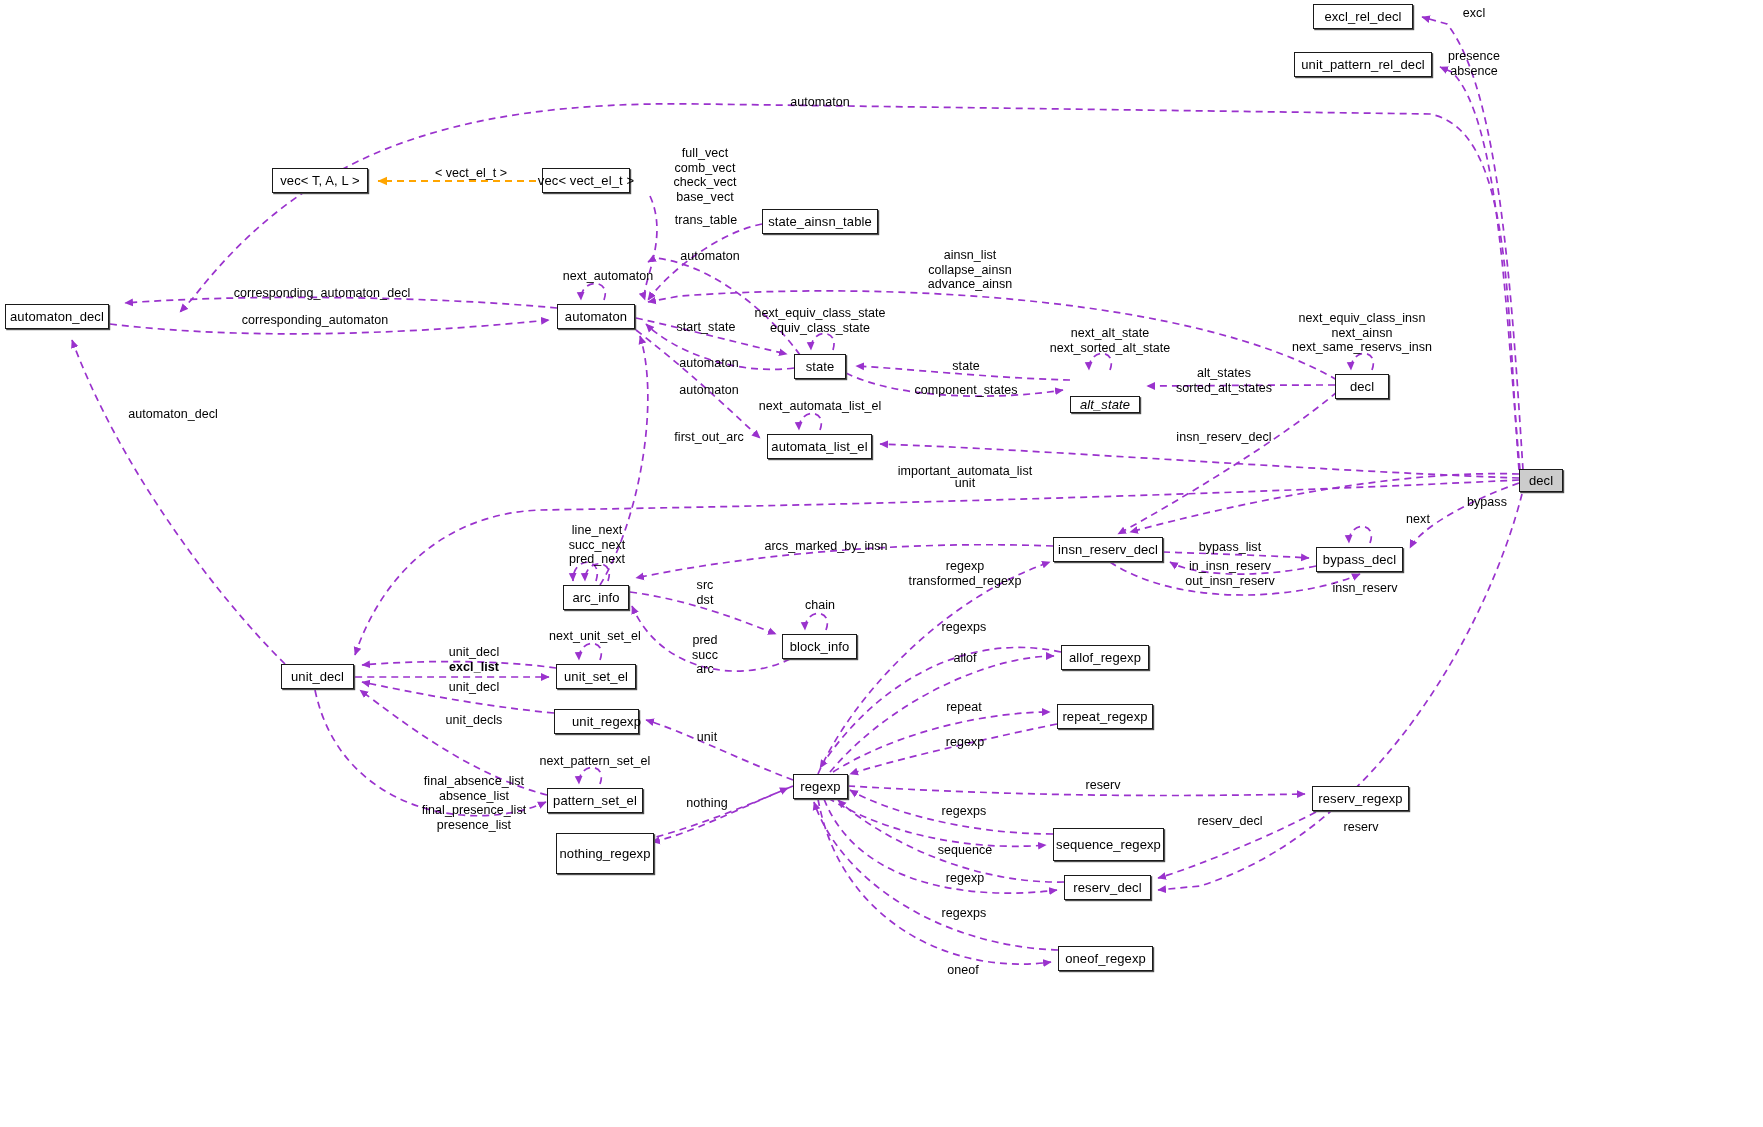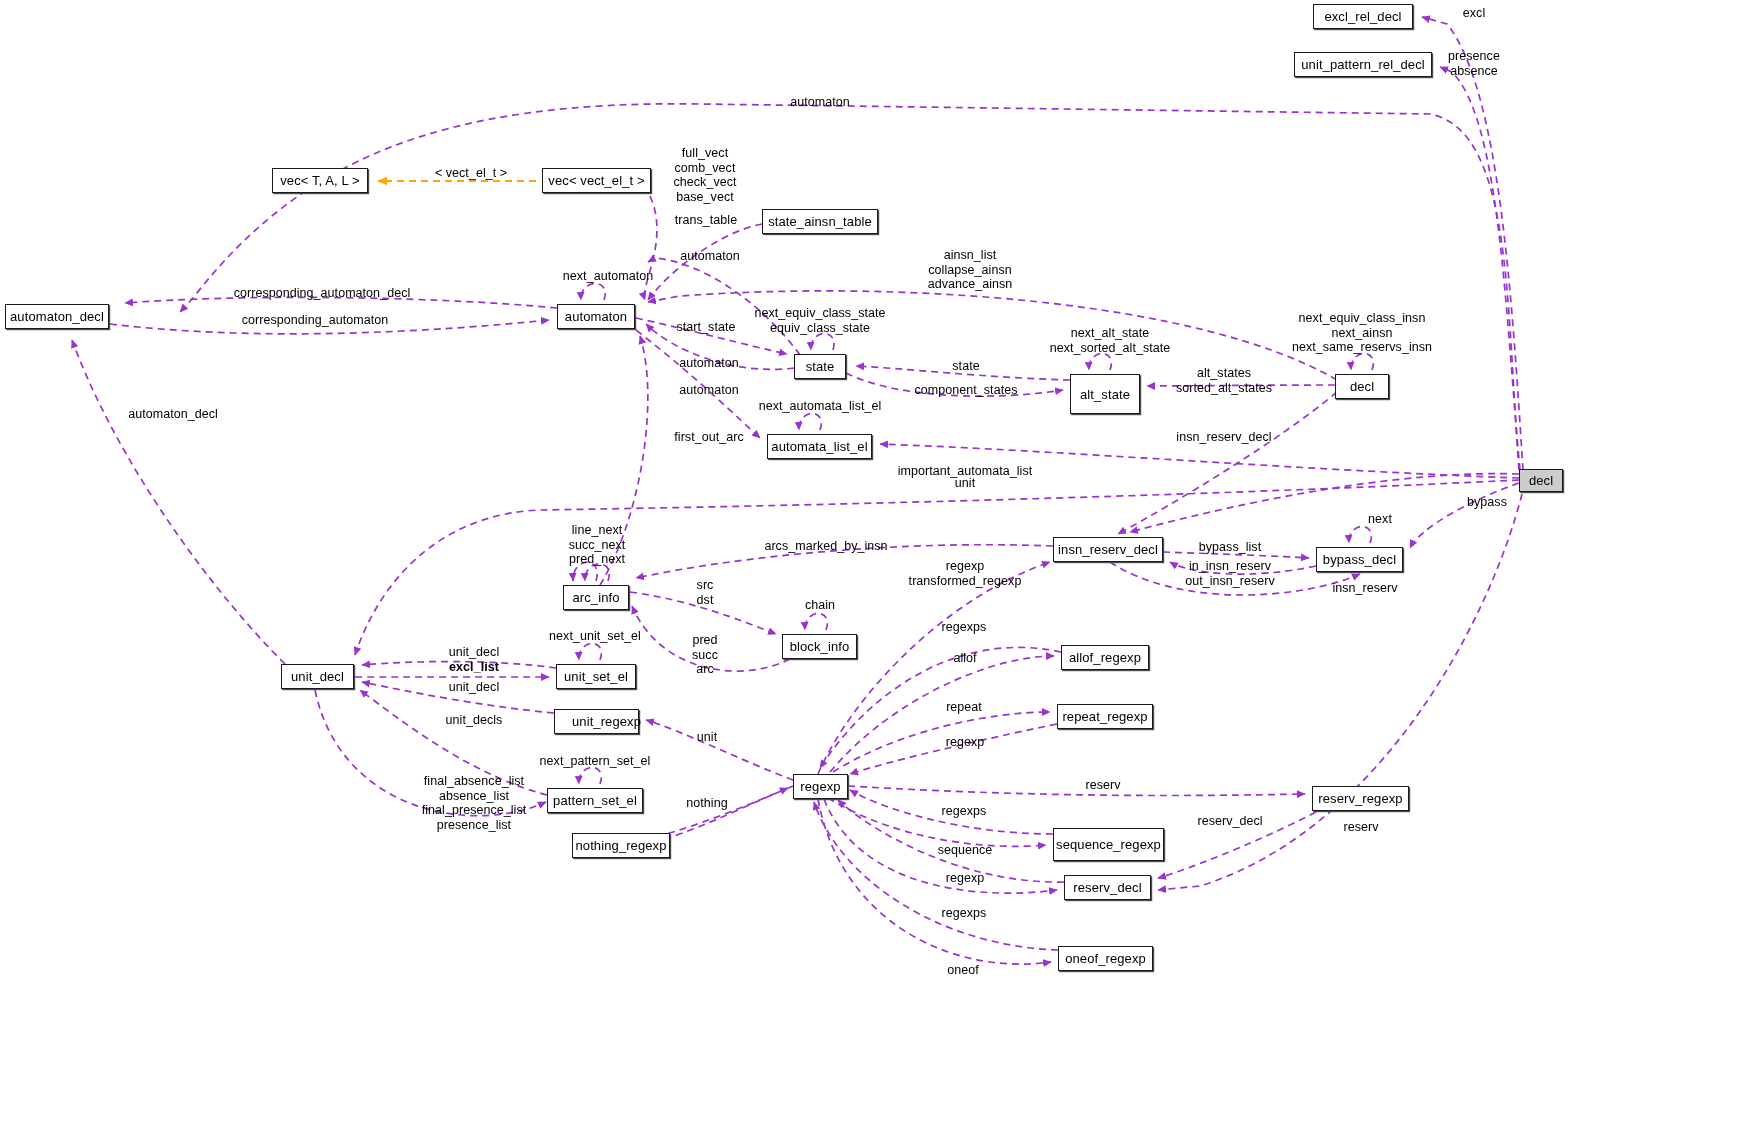--- a/index.html
+++ b/index.html
@@ -194,43 +194,43 @@
 
     <g fill="none" stroke="#ffa500" stroke-width="1.8" stroke-dasharray="7,5">
       <path d="M536,181 L378,181" marker-end="url(#ao)"></path>
     </g>
   </svg>
 
   <div id="node-layer">
       <div class="node" style="left: 1313px; top: 4px; width: 100px; height: 25px;">excl_rel_decl</div>
       <div class="node" style="left: 1294px; top: 52px; width: 138px; height: 25px;">unit_pattern_rel_decl</div>
       <div class="node" style="left: 272px; top: 168px; width: 96px; height: 25px;">vec&lt; T, A, L &gt;</div>
-      <div class="node" style="left: 542px; top: 168px; width: 109px; height: 25px;">vec&lt; vect_el_t &gt;</div>
+      <div class="node" style="left: 542px; top: 168px; width: 88px; height: 25px;">vec&lt; vect_el_t &gt;</div>
       <div class="node" style="left: 762px; top: 209px; width: 116px; height: 25px;">state_ainsn_table</div>
       <div class="node" style="left: 5px; top: 304px; width: 104px; height: 25px;">automaton_decl</div>
       <div class="node" style="left: 557px; top: 304px; width: 78px; height: 25px;">automaton</div>
       <div class="node" style="left: 794px; top: 354px; width: 52px; height: 25px;">state</div>
-      <div class="node" style="left: 1070px; top: 374px; width: 70px; height: 40px;">alt_state</div>
+      <div class="node" style="left: 1070px; top: 396px; width: 70px; height: 17px; font-style: italic;">alt_state</div>
       <div class="node" style="left: 1335px; top: 374px; width: 54px; height: 25px;">decl</div>
       <div class="node" style="left: 767px; top: 434px; width: 105px; height: 25px;">automata_list_el</div>
       <div class="node highlight" style="left: 1519px; top: 469px; width: 44px; height: 23px;">decl</div>
       <div class="node" style="left: 1053px; top: 537px; width: 110px; height: 25px;">insn_reserv_decl</div>
       <div class="node" style="left: 1316px; top: 547px; width: 87px; height: 25px;">bypass_decl</div>
       <div class="node" style="left: 563px; top: 585px; width: 66px; height: 25px;">arc_info</div>
       <div class="node" style="left: 782px; top: 634px; width: 75px; height: 25px;">block_info</div>
       <div class="node" style="left: 1061px; top: 645px; width: 88px; height: 25px;">allof_regexp</div>
       <div class="node" style="left: 281px; top: 664px; width: 73px; height: 25px;">unit_decl</div>
       <div class="node" style="left: 556px; top: 664px; width: 80px; height: 25px;">unit_set_el</div>
       <div class="node" style="left: 1057px; top: 704px; width: 96px; height: 25px;">repeat_regexp</div>
       <div class="node" style="left: 554px; top: 709px; width: 85px; height: 25px; padding-left: 20px;">unit_regexp</div>
       <div class="node" style="left: 793px; top: 774px; width: 55px; height: 25px;">regexp</div>
       <div class="node" style="left: 1312px; top: 786px; width: 97px; height: 25px;">reserv_regexp</div>
       <div class="node" style="left: 547px; top: 788px; width: 96px; height: 25px;">pattern_set_el</div>
       <div class="node" style="left: 1053px; top: 828px; width: 111px; height: 33px;">sequence_regexp</div>
-      <div class="node" style="left: 572px; top: 833px; width: 98px; height: 25px;">nothing_regexp</div>
+      <div class="node" style="left: 556px; top: 833px; width: 98px; height: 41px;">nothing_regexp</div>
       <div class="node" style="left: 1064px; top: 875px; width: 87px; height: 25px;">reserv_decl</div>
       <div class="node" style="left: 1058px; top: 946px; width: 95px; height: 25px;">oneof_regexp</div>
     </div>
   <div id="label-layer">
       <div class="edge-label" style="left: 1474px; top: 13px;">excl</div>
       <div class="edge-label" style="left: 1474px; top: 63px;">presence
 absence</div>
       <div class="edge-label" style="left: 820px; top: 102px;">automaton</div>
       <div class="edge-label" style="left: 471px; top: 173px;">&lt; vect_el_t &gt;</div>
       <div class="edge-label" style="left: 705px; top: 175px;">full_vect
@@ -259,21 +259,21 @@
 sorted_alt_states</div>
       <div class="edge-label" style="left: 709px; top: 390px;">automaton</div>
       <div class="edge-label" style="left: 966px; top: 390px;">component_states</div>
       <div class="edge-label" style="left: 820px; top: 406px;">next_automata_list_el</div>
       <div class="edge-label" style="left: 173px; top: 414px;">automaton_decl</div>
       <div class="edge-label" style="left: 965px; top: 436px; margin-top: 35px;">important_automata_list</div>
       <div class="edge-label" style="left: 709px; top: 437px;">first_out_arc</div>
       <div class="edge-label" style="left: 1224px; top: 437px;">insn_reserv_decl</div>
       <div class="edge-label" style="left: 965px; top: 483px;">unit</div>
       <div class="edge-label" style="left: 1473px; top: 502px; padding-left: 28px;">bypass</div>
-      <div class="edge-label" style="left: 1380px; top: 519px; text-align: right;">next</div>
+      <div class="edge-label" style="left: 1418px; top: 519px; text-align: right;">next</div>
       <div class="edge-label" style="left: 597px; top: 545px;">line_next
 succ_next
 pred_next</div>
       <div class="edge-label" style="left: 826px; top: 546px;">arcs_marked_by_insn</div>
       <div class="edge-label" style="left: 1230px; top: 547px;">bypass_list</div>
       <div class="edge-label" style="left: 965px; top: 573px;">regexp
 transformed_regexp</div>
       <div class="edge-label" style="left: 1230px; top: 573px;">in_insn_reserv
 out_insn_reserv</div>
       <div class="edge-label" style="left: 705px; top: 592px;">src

